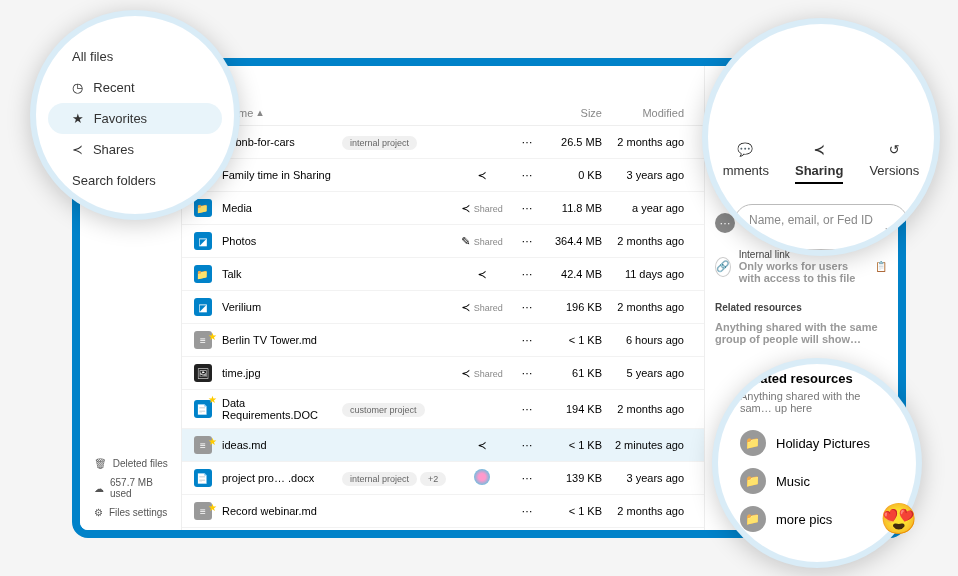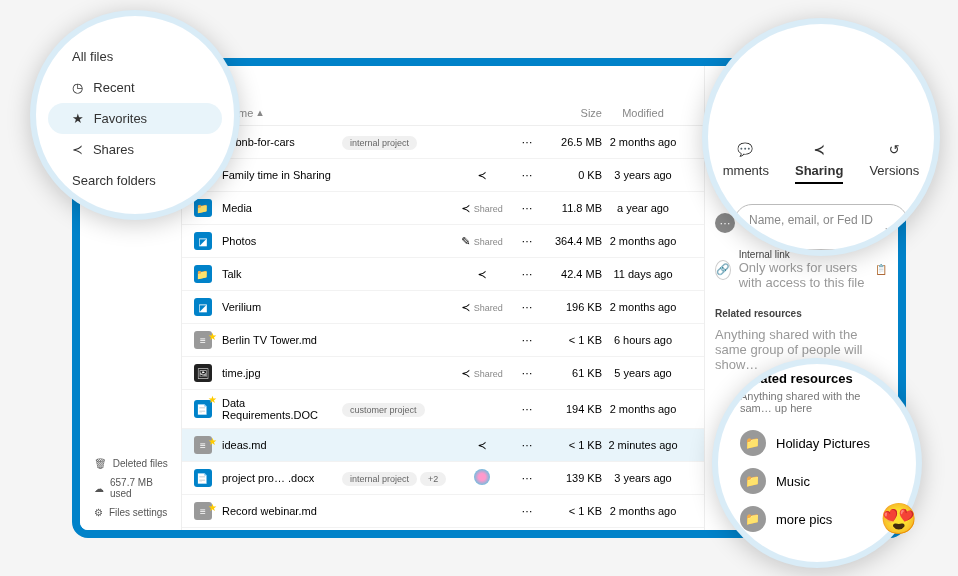--- a/index.html
+++ b/index.html
@@ -17,36 +17,36 @@
 .sb-bottom .sb-item { font-size:10px; padding:4px 8px 4px 14px; }
 
 .main { flex:1; display:flex; flex-direction:column; padding-top:34px; overflow:hidden; }
 .listhead { display:flex; align-items:center; padding:6px 12px; font-size:11px; color:#888; border-bottom:1px solid #eee; }
 .listhead .sort { display:flex; align-items:center; gap:4px; cursor:pointer; }
 .col-name { flex:1; padding-left:30px; }
 .col-tag { width:110px; }
 .col-share { width:60px; text-align:center; }
 .col-more { width:30px; text-align:center; }
 .col-size { width:60px; text-align:right; }
-.col-mod { width:90px; text-align:center; padding-right:8px; }
+.col-mod { width:90px; text-align:right; padding-right:8px; }
 
 .filerow { display:flex; align-items:center; padding:7px 12px; font-size:11px; border-bottom:1px solid #f2f2f2; }
 .filerow .ficon { width:18px; height:18px; border-radius:3px; display:flex; align-items:center; justify-content:center; color:#fff; font-size:10px; margin-right:10px; }
 .filerow .fname { flex:1; position:relative; }
 .filerow .star { color:#ffcc00; position:absolute; left:-14px; top:-3px; font-size:10px; }
 .filerow .tag { background:#f0f0f0; border-radius:10px; padding:2px 8px; font-size:9px; color:#666; }
 .filerow.selected { background:#e8f4fa; }
 .shared-lbl { font-size:9px; color:#888; }
 
 .rightpanel { width:194px; border-left:1px solid #eee; padding:38px 10px 10px; font-size:10px; color:#444; display:flex; flex-direction:column; gap:8px; }
 .rp-search { border:1px solid #ccc; border-radius:14px; padding:5px 10px; font-size:10px; color:#999; }
 .rp-row { display:flex; align-items:center; gap:8px; padding:4px 0; }
 .rp-circle { width:20px; height:20px; border-radius:50%; display:flex; align-items:center; justify-content:center; color:#fff; font-size:11px; }
 .rp-section { font-size:10px; font-weight:600; margin-top:6px; }
-.rp-sub { font-size:13px; color:#999; }
+.rp-sub { font-size:11px; color:#999;font-weight:bold; }
 
 
 .circle { position:absolute; border-radius:50%; background:#fff; box-shadow:0 4px 24px rgba(0,0,0,0.2); border:6px solid rgba(0,130,201,0.15); overflow:hidden; display:flex; flex-direction:column; justify-content:flex-end; }
 .c1 { left:30px; top:10px; width:210px; height:210px; padding:18px 0; }
 .c1 .nav { padding:8px 0 8px 36px; font-size:13px; color:#333; display:flex; align-items:center; gap:10px; }
 .c1 .nav.active { background:#e8f4fa; border-radius:20px; margin:0 12px; padding-left:24px; }
 .c2 { right:18px; top:18px; width:238px; height:238px; }
 .c2 .tabs2 { display:flex; gap:26px; justify-content:center; align-items:baseline; margin-top:60px; }
 .c2 .tab2 { display:flex; flex-direction:column; align-items:center; gap:6px; font-size:13px; color:#333; }
 .c2 .tab2.active { font-weight:700; border-bottom:2px solid #000; padding-bottom:4px; }

